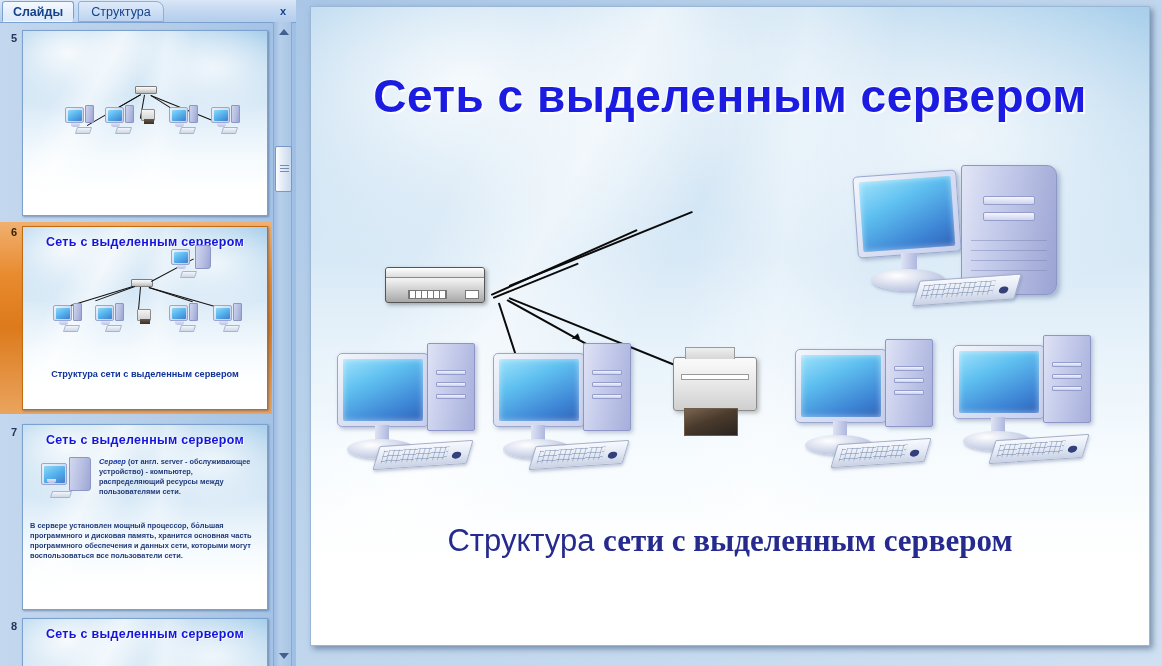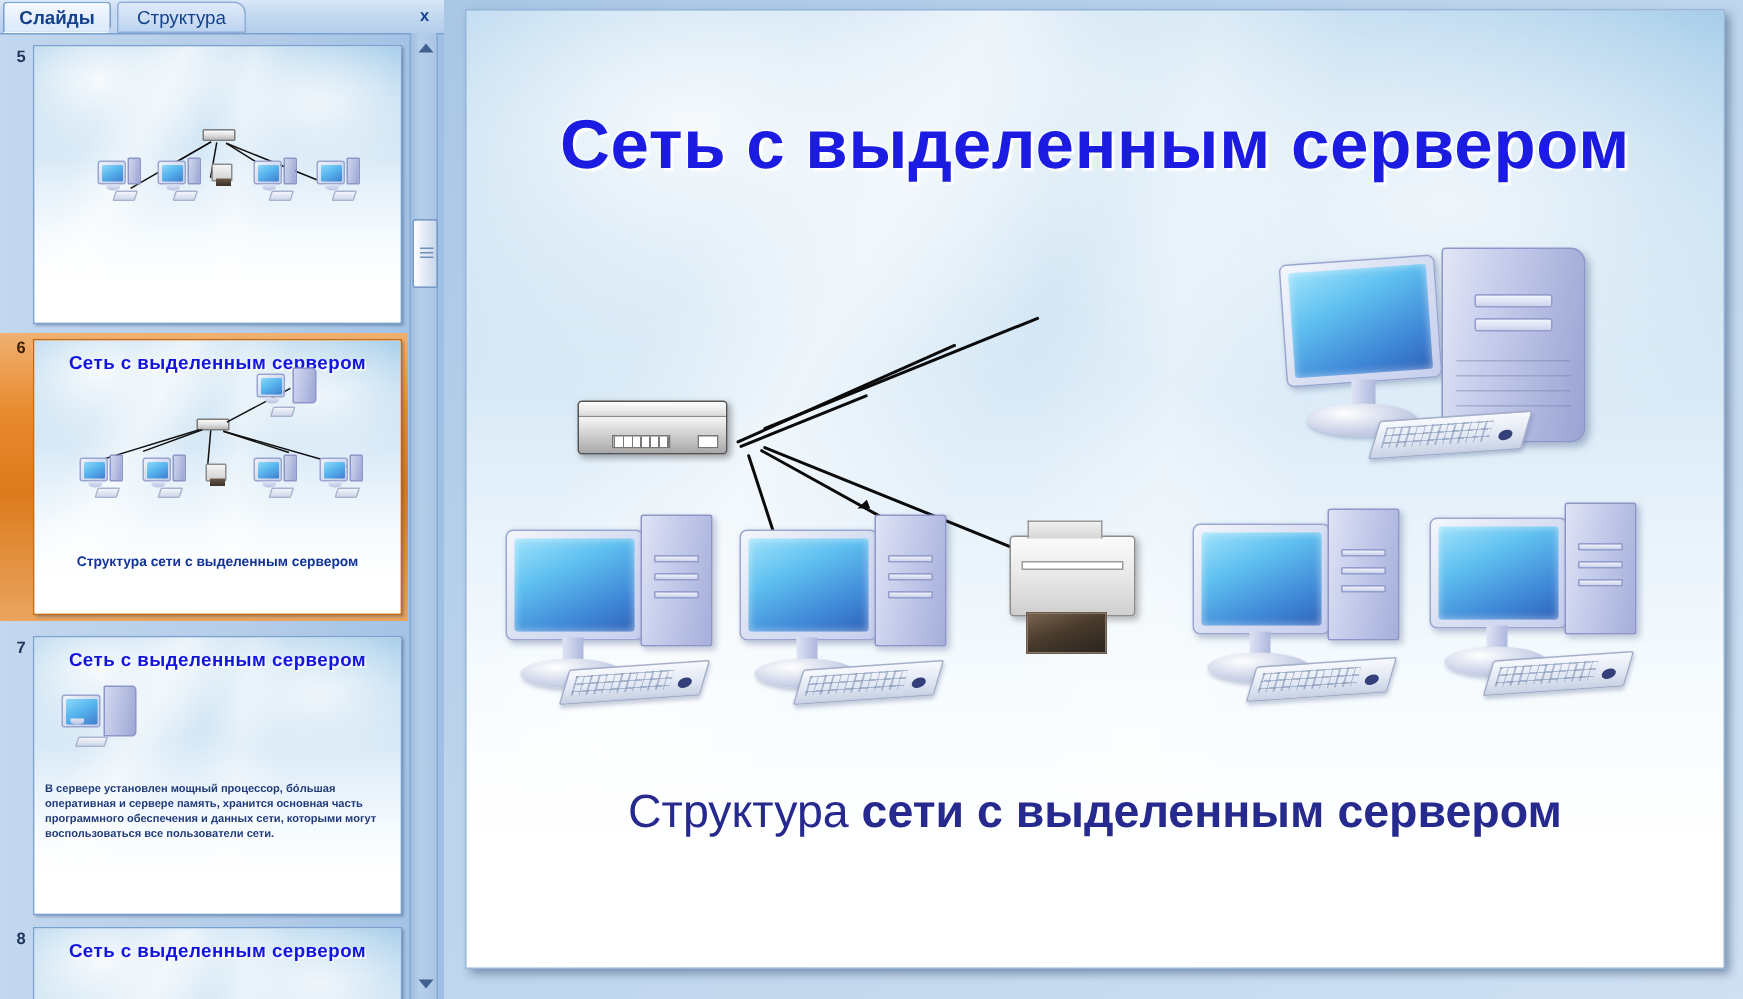--- a/index.html
+++ b/index.html
@@ -193,21 +193,21 @@
   .slide-title{
     position:absolute;left:0;right:0;top:62px;text-align:center;
     font-size:46px;font-weight:bold;color:#1b1be2;
     text-shadow:2px 2px 1px rgba(255,255,255,.95), -1px -1px 0 rgba(255,255,255,.7);
     letter-spacing:.5px;white-space:nowrap;
   }
   .slide-caption{
     position:absolute;left:0;right:0;top:516px;text-align:center;
     font-size:31px;color:#262a8e;white-space:nowrap;
   }
-  .slide-caption .b{font-weight:bold;}
+  .slide-caption .b{font-weight:bold;font-family:Liberation Serif, serif;}
 
   
   .diagram{position:absolute;left:0;top:150px;width:840px;height:350px;}
   .node{position:absolute;}
 
   .mon{
     position:absolute;
     background:linear-gradient(135deg,#f3f6fc 0%,#dde3f3 40%,#c7cfee 100%);
     border:1.5px solid #9aa6cf;border-radius:5px;box-sizing:border-box;padding:5px;
     box-shadow:2px 2px 4px rgba(60,80,130,.35);
@@ -436,21 +436,24 @@
         <div class="thumb-frame">
           <div class="slide-bg streaky"></div>
           <div class="tt t-title">Сеть с выделенным  сервером</div>
 
           <div class="mini mini-mon" style="left:18px;top:38px;width:26px;height:22px;">
               <i></i>
             </div>
           <div class="mini mini-srv" style="left:46px;top:32px;width:22px;height:34px;"></div>
           <div class="mini mini-kb" style="left:28px;top:66px;width:18px;"></div>
 
-          <div class="t-body" style="top:96px;">В сервере установлен мощный процессор, бо́льшая оперативная и сервере память, хранится основная часть программного обеспечения и данных сети, которыми могут воспользоваться все пользователи сети.</div>
+          <div class="t-body" style="left:76px;right:7px;top:32px;">
+            <span class="hl" style="font-style:italic;">Сервер</span><span> (от англ. server - обслуживающее устройство) - компьютер, распределяющий ресурсы между пользователями сети.</span>
+          </div>
+          <div class="t-body" style="top:96px;">В сервере установлен мощный процессор, бо́льшая программного и дисковая память, хранится основная часть программного обеспечения и данных сети, которыми могут воспользоваться все пользователи сети.</div>
         </div>
       </div>
 
       <div class="thumb-row" style="position:absolute;left:0;top:594px;height:192px;">
         <div class="thumb-num">8</div>
         <div class="thumb-frame">
           <div class="slide-bg streaky"></div>
           <div class="tt t-title">Сеть с выделенным  сервером</div>
         </div>
       </div>

